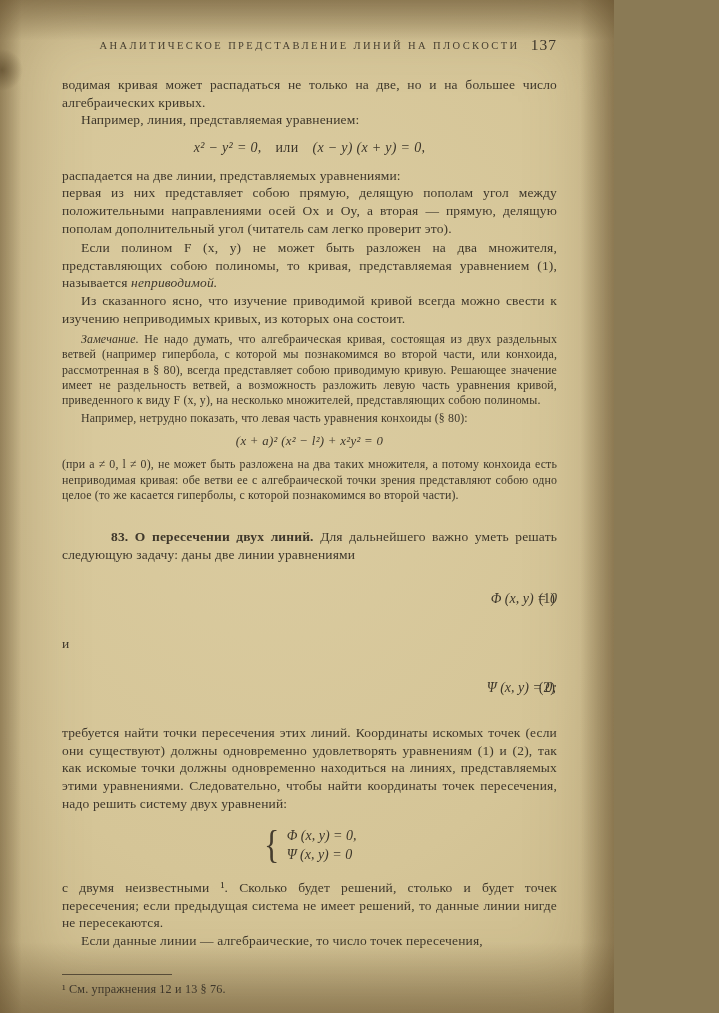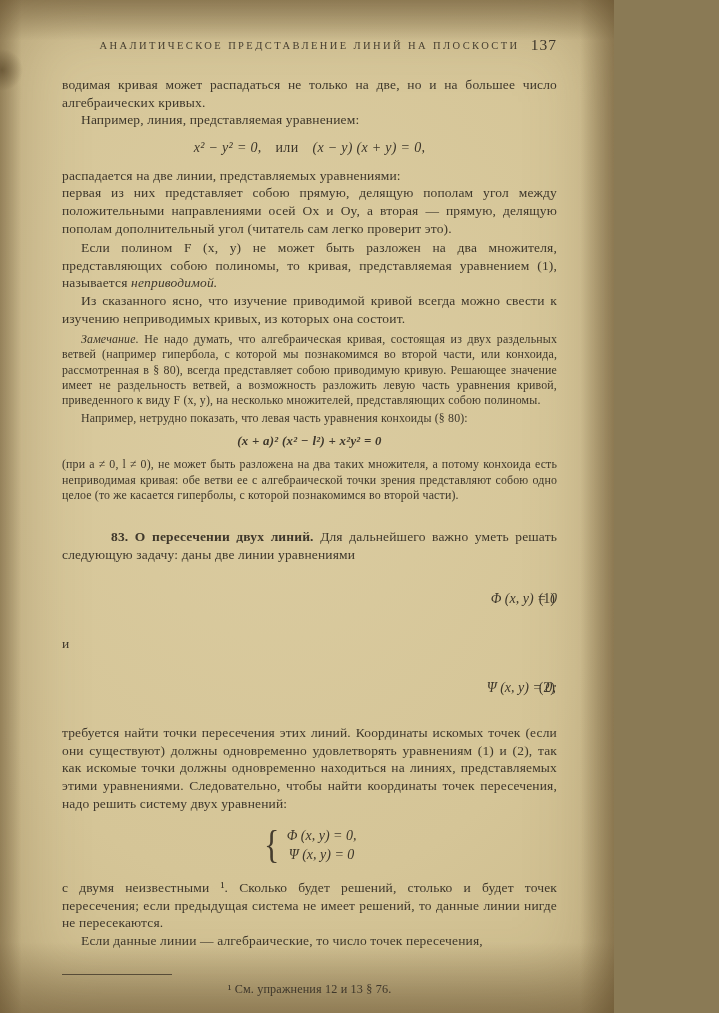--- a/index.html
+++ b/index.html
@@ -47,48 +47,48 @@
   .small, .small .pline { font-size:11.9px; line-height:15.3px; }
   .it { font-style:italic; }
   .bold { font-weight:bold;margin-left:30px; }
 
   .eq {
     text-align:center; font-style:italic;
     font-size:14px; letter-spacing:.3px;
     margin:11px 0;
   }
   .eq .mid { font-style:normal; margin:0 14px; }
-  .eq.small-eq { font-size:12.8px; margin:8px 0;font-weight:bold; }
+  .eq.small-eq { font-size:12.8px; margin:8px 0; }
 
   .eq-num { position:relative; text-align:right; font-style:italic; font-size:14px; margin:28px 0; }
   .eq-num .num { position:absolute; right:2px; top:0; font-style:normal; }
 
   .conj-line { font-size:13.5px; line-height:17px; margin:2px 0; }
 
   .eq-system {
     display:flex; justify-content:center; align-items:center;
     font-style:italic; font-size:14px; margin:13px 0 14px 0;
   }
   .eq-system .brace {
     font-style:normal; font-size:40px; font-weight:400;
     margin-right:5px; line-height:40px; transform:scaleX(.8);
     color:#443c2e;
   }
-  .sys-lines { display:flex; flex-direction:column; line-height:19.5px; align-items:center; }
+  .sys-lines { display:flex; flex-direction:column; line-height:19.5px; align-items:flex-start; }
 
   .section { margin-top:25px; }
   .gap-sm { margin-top:5px; }
   .gap-xs { margin-top:2px; }
 
   .footnote-rule {
     width:110px; height:0;
     border-top:1px solid #574c38;
     margin:24px 0 7px 0;
   }
-  .footnote { font-size:12.2px; line-height:15px; text-align:center; }
+  .footnote { font-size:12.2px; line-height:15px; text-align:left; }
 </style>
 </head>
 <body>
 
 <div class="page">
   <div class="vignette"></div>
   <div class="content">
 
     <div class="header">
       <span>АНАЛИТИЧЕСКОЕ ПРЕДСТАВЛЕНИЕ ЛИНИЙ НА ПЛОСКОСТИ</span>

